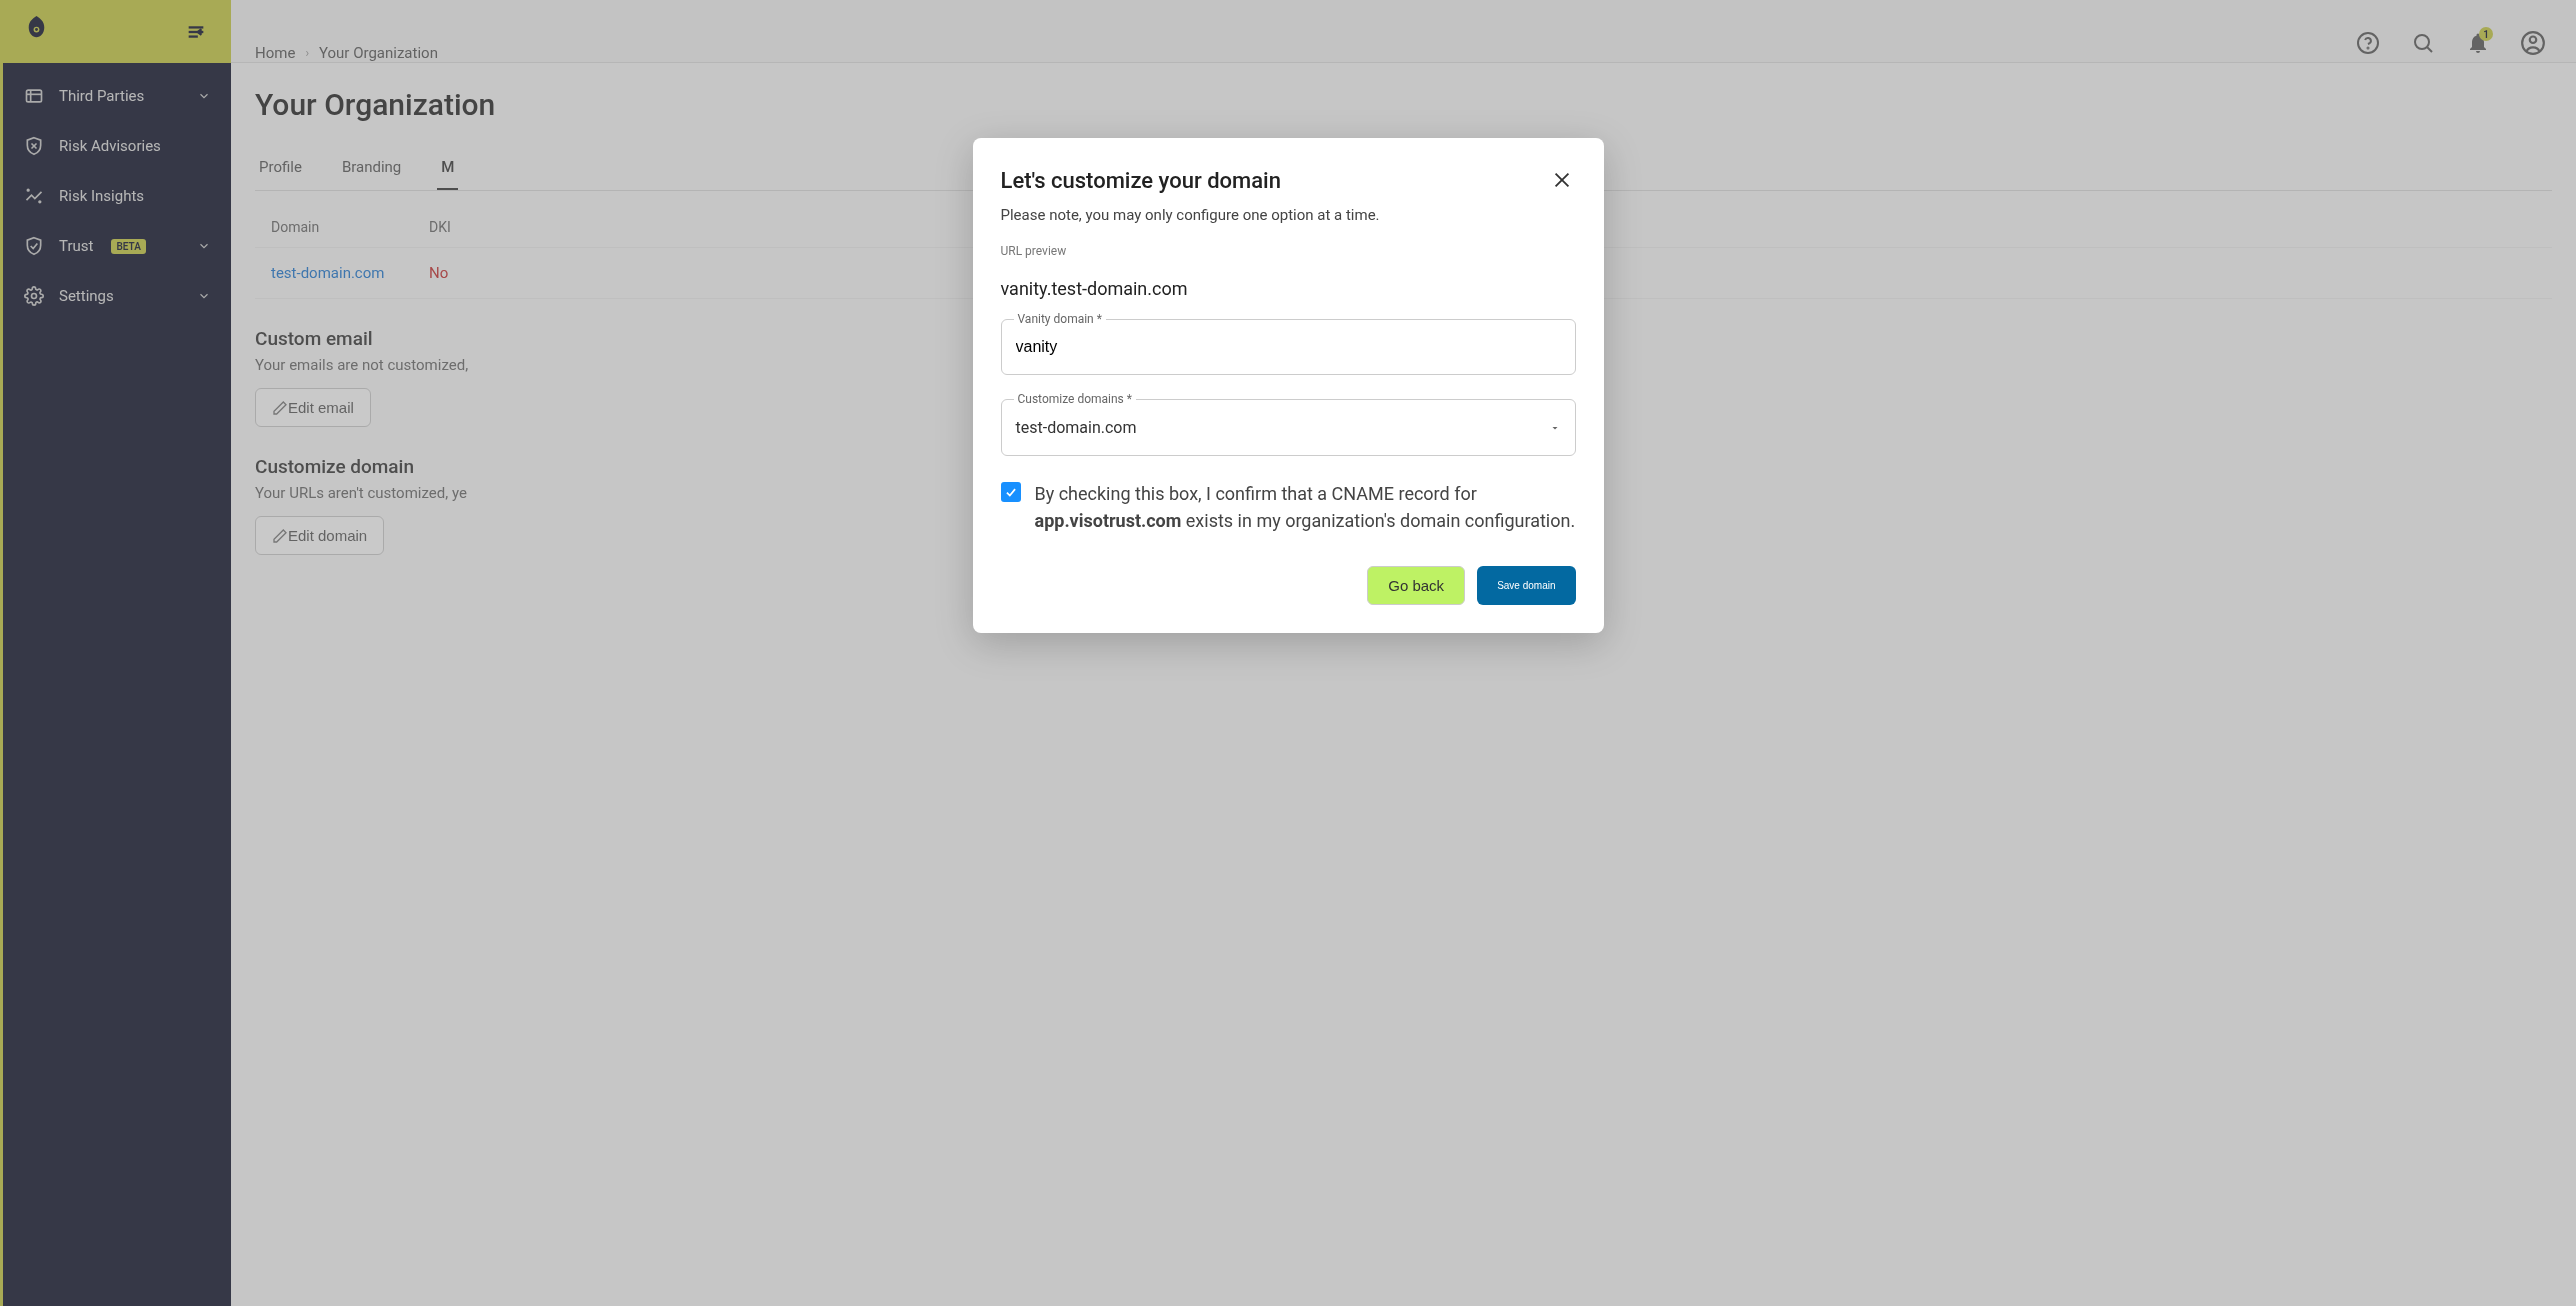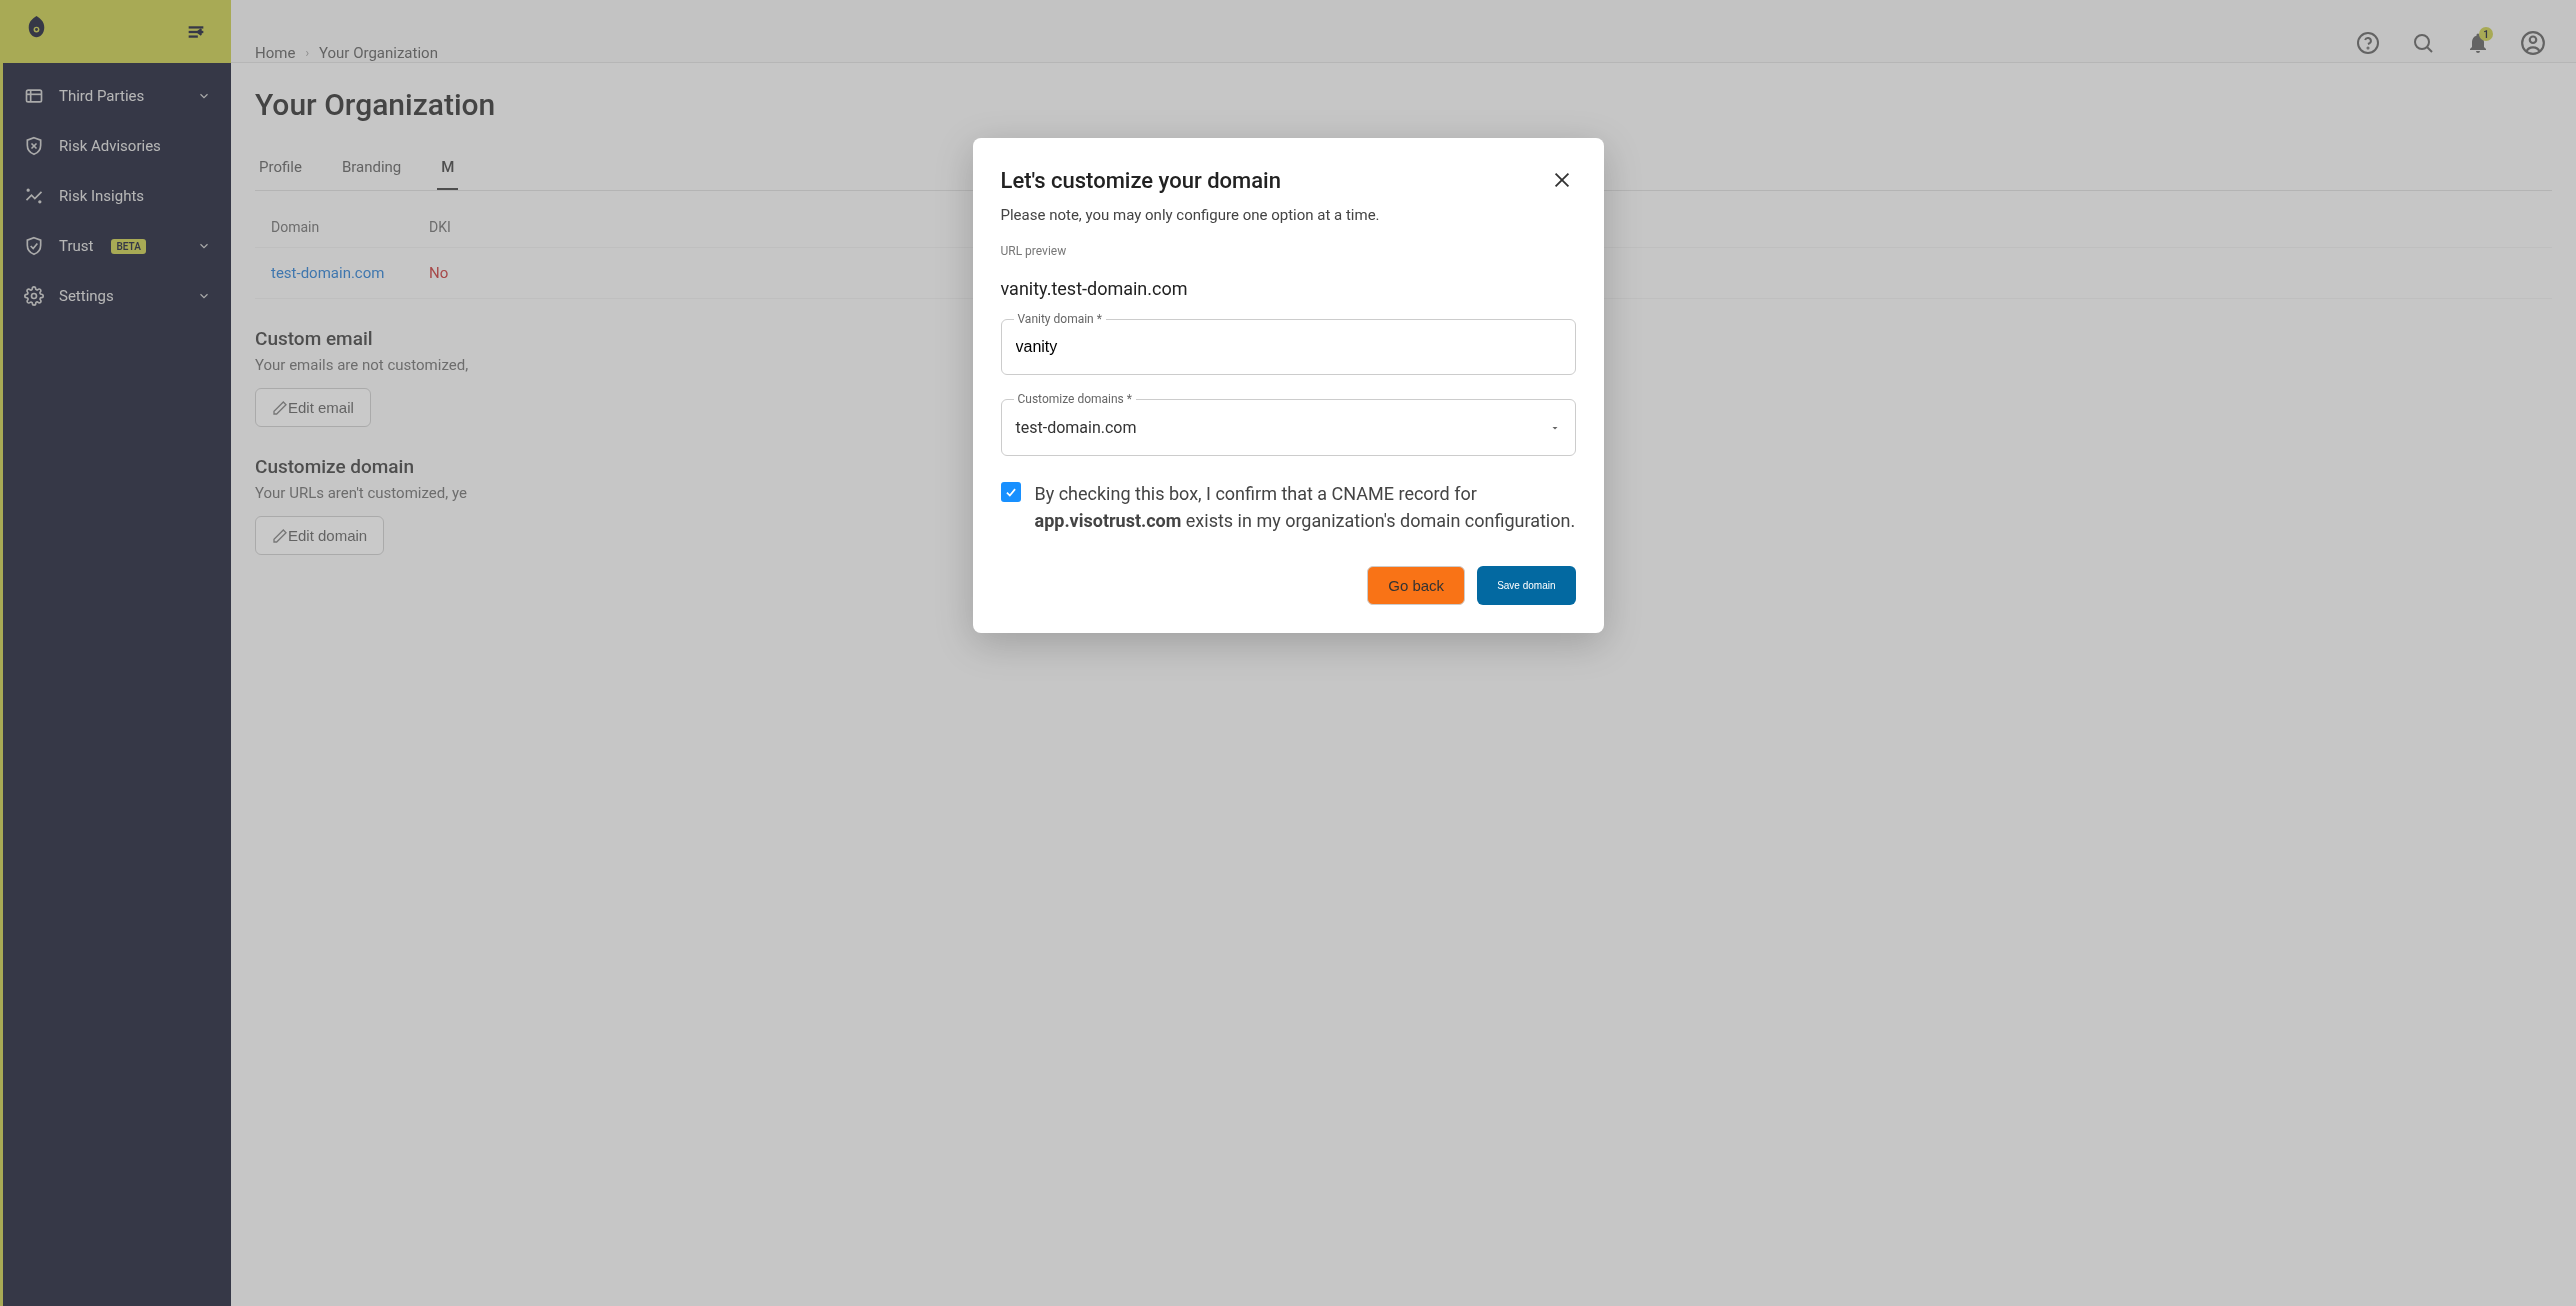--- a/index.html
+++ b/index.html
@@ -58,21 +58,21 @@
 .preview-value { font-size: 18px; color: #222; margin-bottom: 20px; }
 .field-wrap { position: relative; border: 1px solid #ccc; border-radius: 6px; margin-bottom: 24px; }
 .field-label { position: absolute; top: -8px; left: 12px; background: #fff; padding: 0 4px; font-size: 12px; color: #666; }
 .field-label .req { color: #666; }
 .field-input { width: 100%; border: none; padding: 18px 14px; font-size: 16px; border-radius: 6px; outline: none; background: transparent; }
 .select-arrow { position: absolute; right: 14px; top: 50%; transform: translateY(-50%); pointer-events:none; }
 .check-row { display: flex; gap: 14px; align-items: flex-start; margin-bottom: 32px; }
 .checkbox { width: 20px; height: 20px; background: #1890ff; border-radius: 3px; display:flex; align-items:center; justify-content:center; flex-shrink:0; margin-top:2px; cursor:pointer; }
 .check-text { font-size: 18px; color: #444; line-height: 1.5; }
 .modal-actions { display: flex; justify-content: flex-end; gap: 12px; }
-.btn-secondary { padding: 10px 20px; border: 1px solid #ccc; background: #f97316; border-radius: 6px; font-size: 15px; cursor: pointer; color: #333; }
+.btn-secondary { padding: 10px 20px; border: 1px solid #ccc; background: #bef264; border-radius: 6px; font-size: 15px; cursor: pointer; color: #333; }
 .btn-primary { padding: 10px 20px; background: #0369a1; color: #fff; border: none; border-radius: 6px; font-size: 10px; cursor: pointer; }
 
 svg { display: block; }
 </style>
 </head>
 <body>
 
 <div class="app">
   <aside class="sidebar">
     <div class="sidebar-header">

